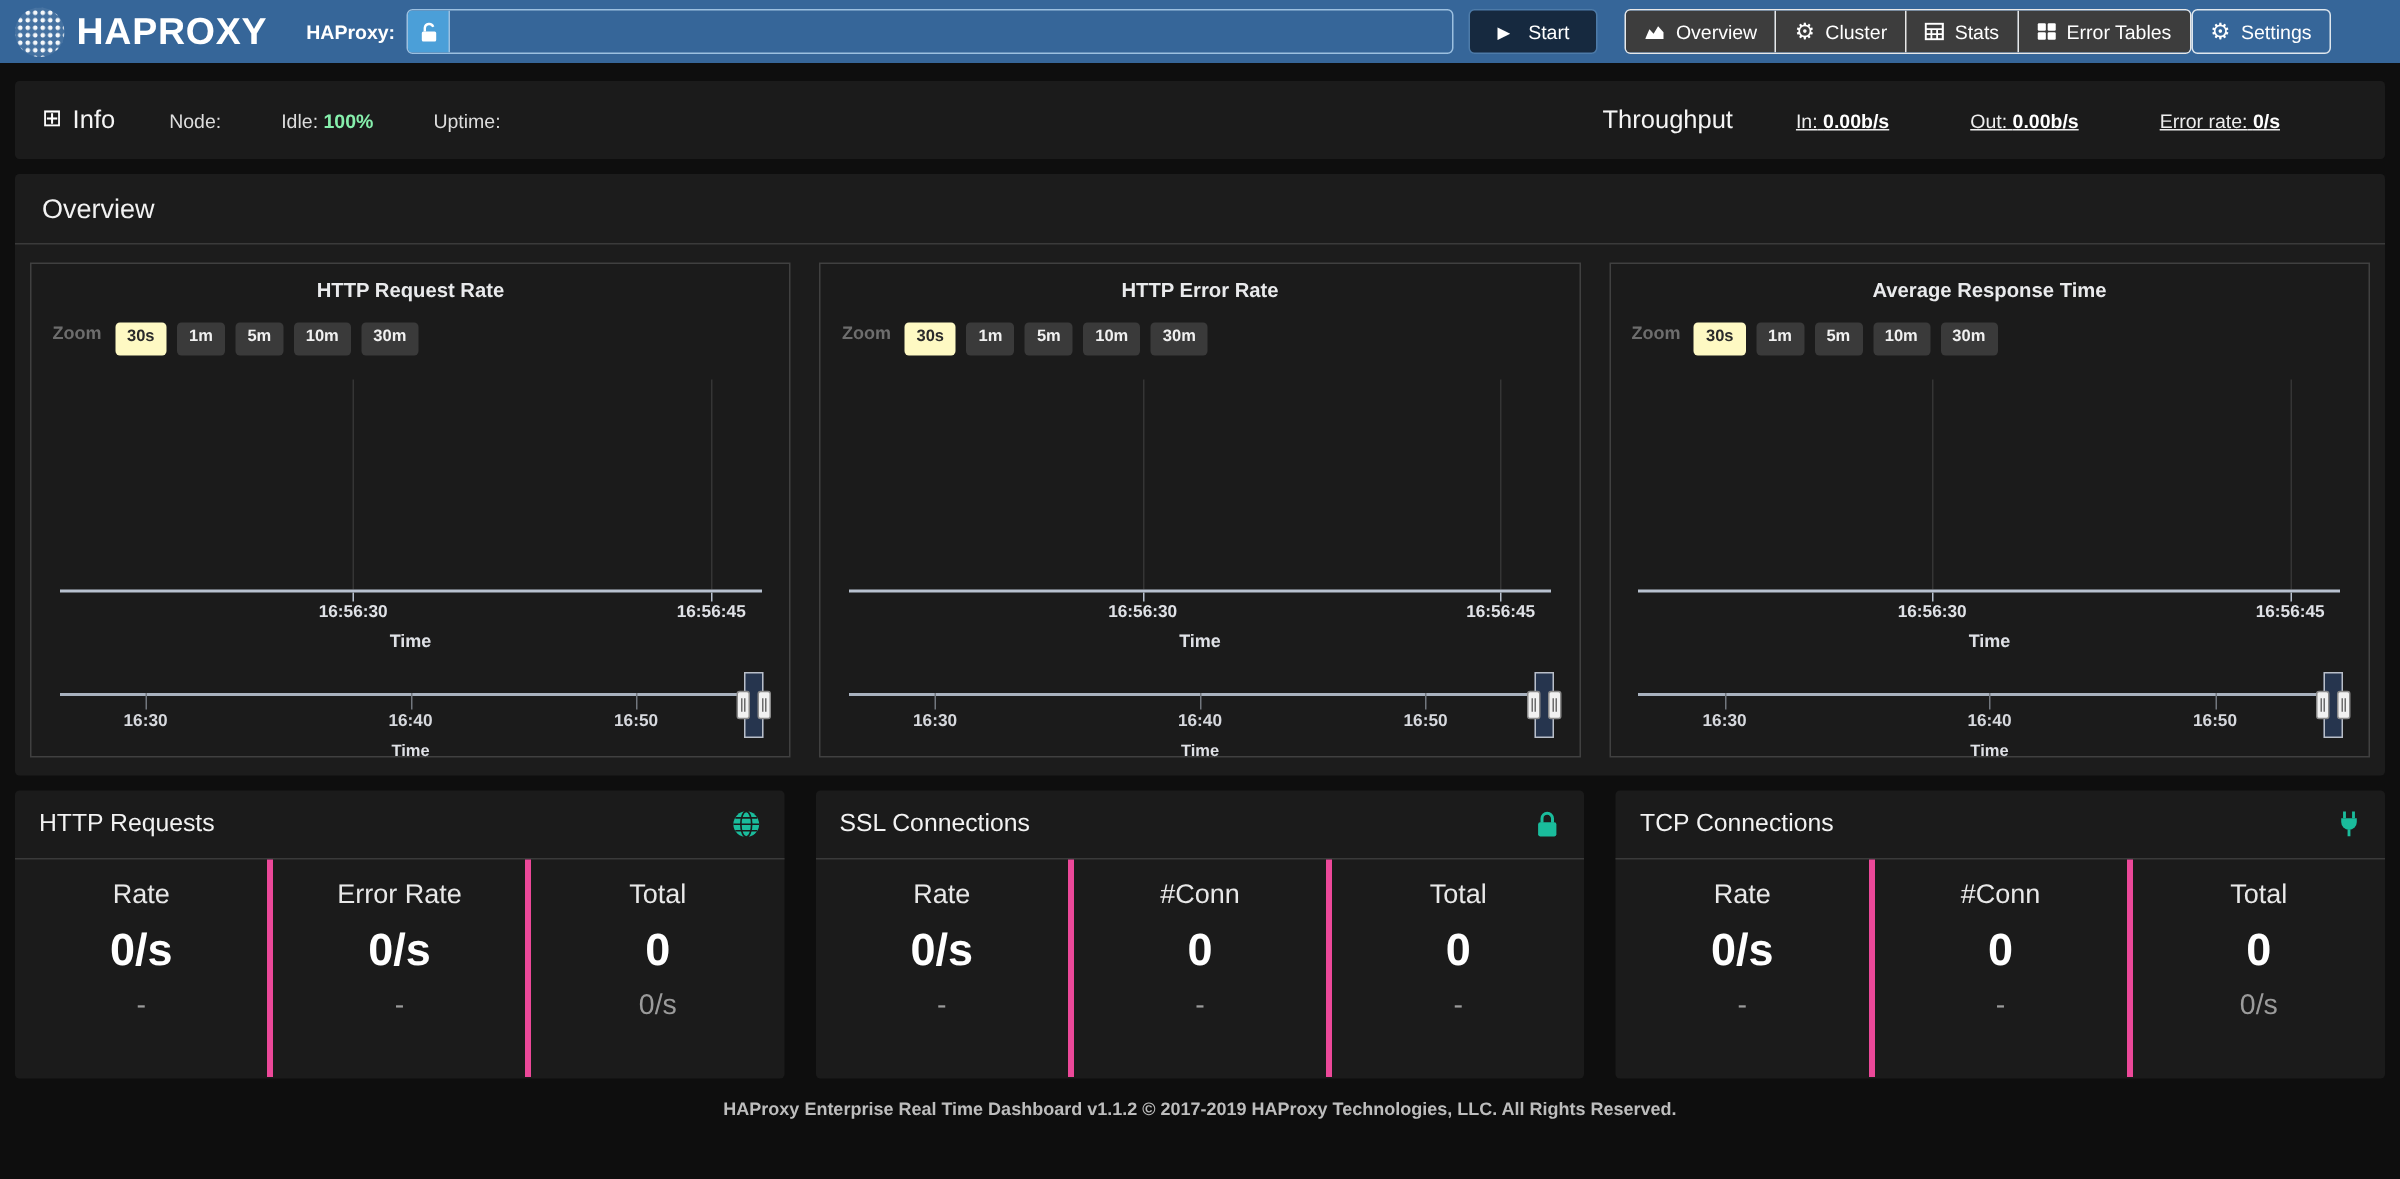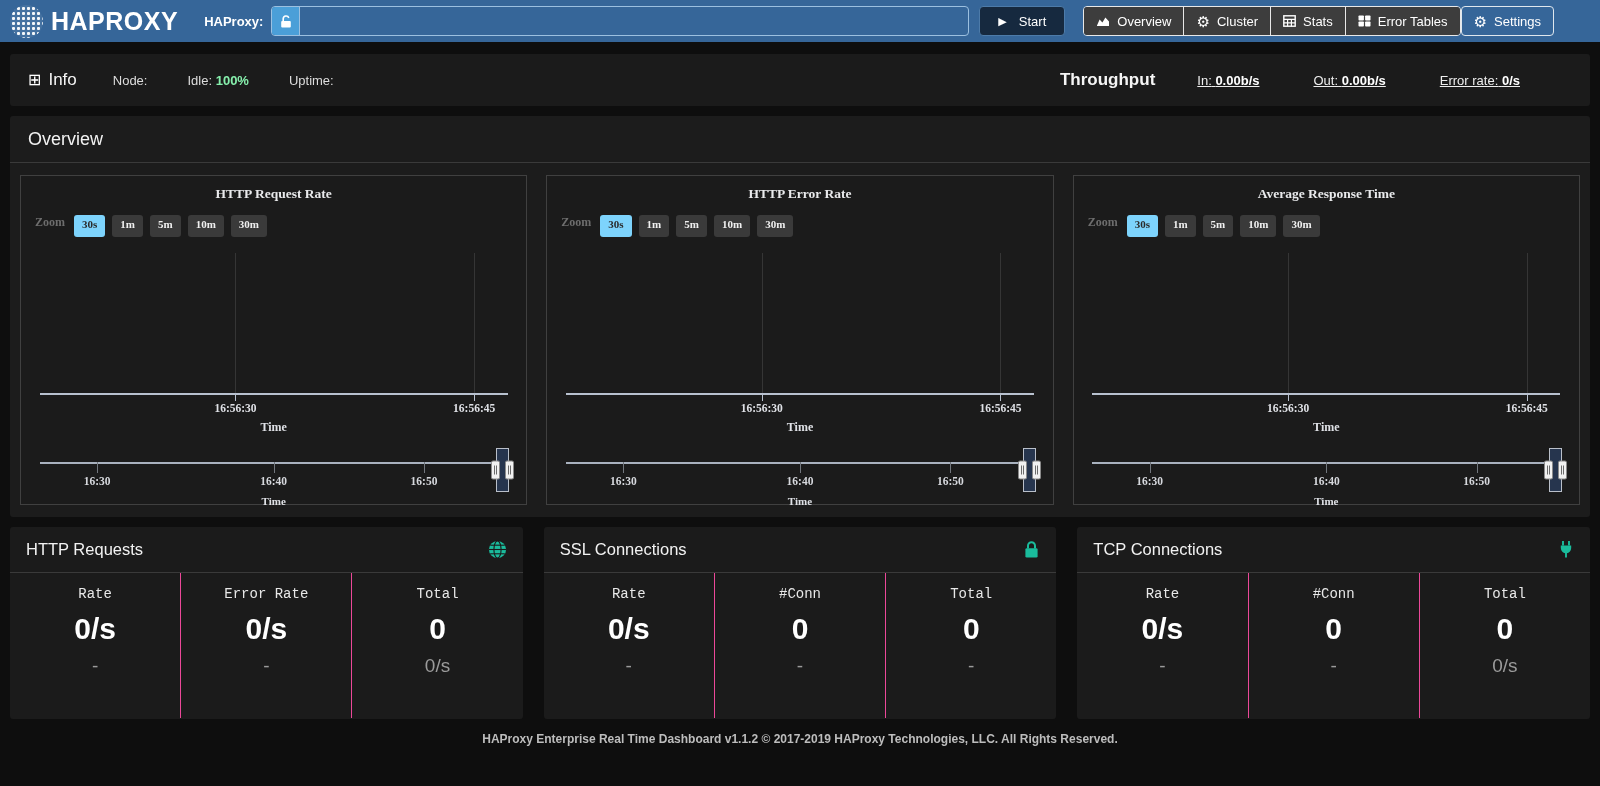--- a/index.html
+++ b/index.html
@@ -64,41 +64,41 @@
   .uni-icon { color: #fff; line-height: 1; }
 
   
   .infobar {
     margin: 12px 10px 0; height: 52px; background: #1b1b1b; border-radius: 3px;
     display: flex; align-items: center; padding: 0 70px 0 18px; font-size: 13px;
   }
   .info-title { font-size: 17px; color: #f5f5f5; display: flex; align-items: center; gap: 7px; margin-right: 36px; }
   .info-kv { color: #ddd; margin-right: 40px; white-space: nowrap; }
   .info-kv b { color: #86efac; }
-  .throughput-label { margin-left: auto; font-size: 17px; color: #f5f5f5; margin-right: 42px; font-weight: bold; }
+  .throughput-label { margin-left: auto; font-size: 17px; color: #f5f5f5; margin-right: 42px; }
   .tp-kv { color: #eee; margin-right: 54px; white-space: nowrap; text-decoration: underline; }
   .tp-kv b { color: #fff; }
   .tp-kv:last-child { margin-right: 0; }
 
   
   .overview-section { margin: 10px 10px 0; background: #1c1c1c; border-radius: 3px; }
   .section-title { padding: 13px 18px 12px; font-size: 18px; color: #f2f2f2; border-bottom: 1px solid #3a3a3a; }
-  .charts-row { display: flex; gap: 19px; padding: 12px 10px 12px; font-family: Liberation Serif, serif; }
+  .charts-row { display: flex; gap: 19px; padding: 12px 10px 12px; }
   .chart-panel {
     flex: 1; height: 330px; background: #1b1b1b; border: 1px solid #404040;
     padding: 10px 14px; position: relative;
   }
   .chart-title { text-align: center; font-size: 13.5px; font-weight: bold; color: #e9eaec; height: 18px; }
   .zoom-row { margin-top: 11px; height: 22px; display: flex; gap: 7px; }
   .zoom-label { font-size: 12px; color: #6d6d6d; font-weight: bold; margin-right: 2px; }
   .zoom-btn {
     font-size: 11px; font-weight: bold; padding: 3px 8px; border-radius: 3px;
     background: #3a3a3a; color: #f0f0f0; cursor: pointer; line-height: 1.2;
   }
-  .zoom-btn.selected { background: #7dd3fc; color: #2a2a2a; }
+  .zoom-btn.selected { background: #fef9c3; color: #2a2a2a; }
   .plot { margin-top: 10px; height: 148px; position: relative; }
   .gridline { position: absolute; top: 6px; bottom: 2px; width: 1px; background: #353535; }
   .gridline.g1 { left: 42%; } .gridline.g2 { left: 92%; }
   .axis-line { position: absolute; bottom: 0; left: 1%; right: 1%; height: 2px; background: #b8c1cf; }
   .tick { position: absolute; bottom: -6px; height: 6px; width: 1px; background: #b8c1cf; }
   .tick.t1 { left: 42%; } .tick.t2 { left: 92%; }
   .xlabels { position: relative; height: 16px; margin-top: 7px; }
   .xl { position: absolute; transform: translateX(-50%); font-size: 11.5px; font-weight: bold; color: #dfe1e6; white-space: nowrap; }
   .xl.l1 { left: 42%; } .xl.l2 { left: 92%; }
   .axis-title { margin-top: 2px; text-align: center; font-size: 12px; font-weight: bold; color: #dfe1e6; height: 16px; }
@@ -127,22 +127,22 @@
   
   .cards-row { display: flex; gap: 21px; margin: 10px 10px 0; }
   .card { flex: 1; height: 192px; background: #1b1b1b; border-radius: 3px; }
   .card-header {
     height: 46px; padding: 0 16px; display: flex; align-items: center; justify-content: space-between;
     border-bottom: 1px solid #3a3a3a;
   }
   .card-title { font-size: 16.5px; color: #f2f2f2; }
   .card-cols { display: flex; height: 145px; }
   .card-col { flex: 1; text-align: center; padding-top: 13px; }
-  .card-col + .card-col { border-left: 1px solid #ec4899; }
-  .m-label { font-size: 14px; color: #e8e8e8; font-family: Liberation Mono, monospace; }
+  .card-col + .card-col { border-left: 4px solid #ec4899; }
+  .m-label { font-size: 18px; color: #e8e8e8; }
   .m-value { margin-top: 10px; font-size: 30px; font-weight: bold; color: #fff; }
   .m-sub { margin-top: 9px; font-size: 19px; color: #9b9b9b; }
 
   
   .footer { margin-top: 13px; text-align: center; font-size: 12px; font-weight: 600; color: #bdbdbd; }
 
   .svg-icon { display: block; }
 </style>
 </head>
 <body>

